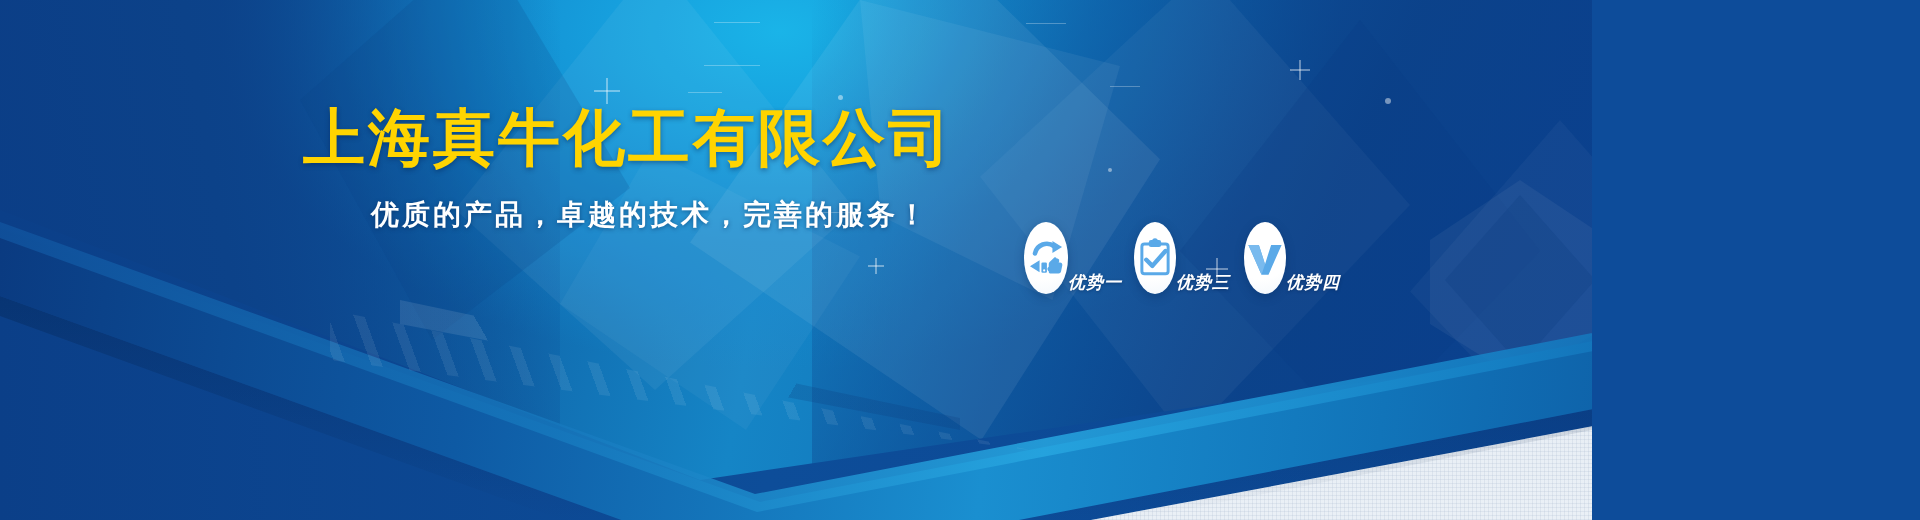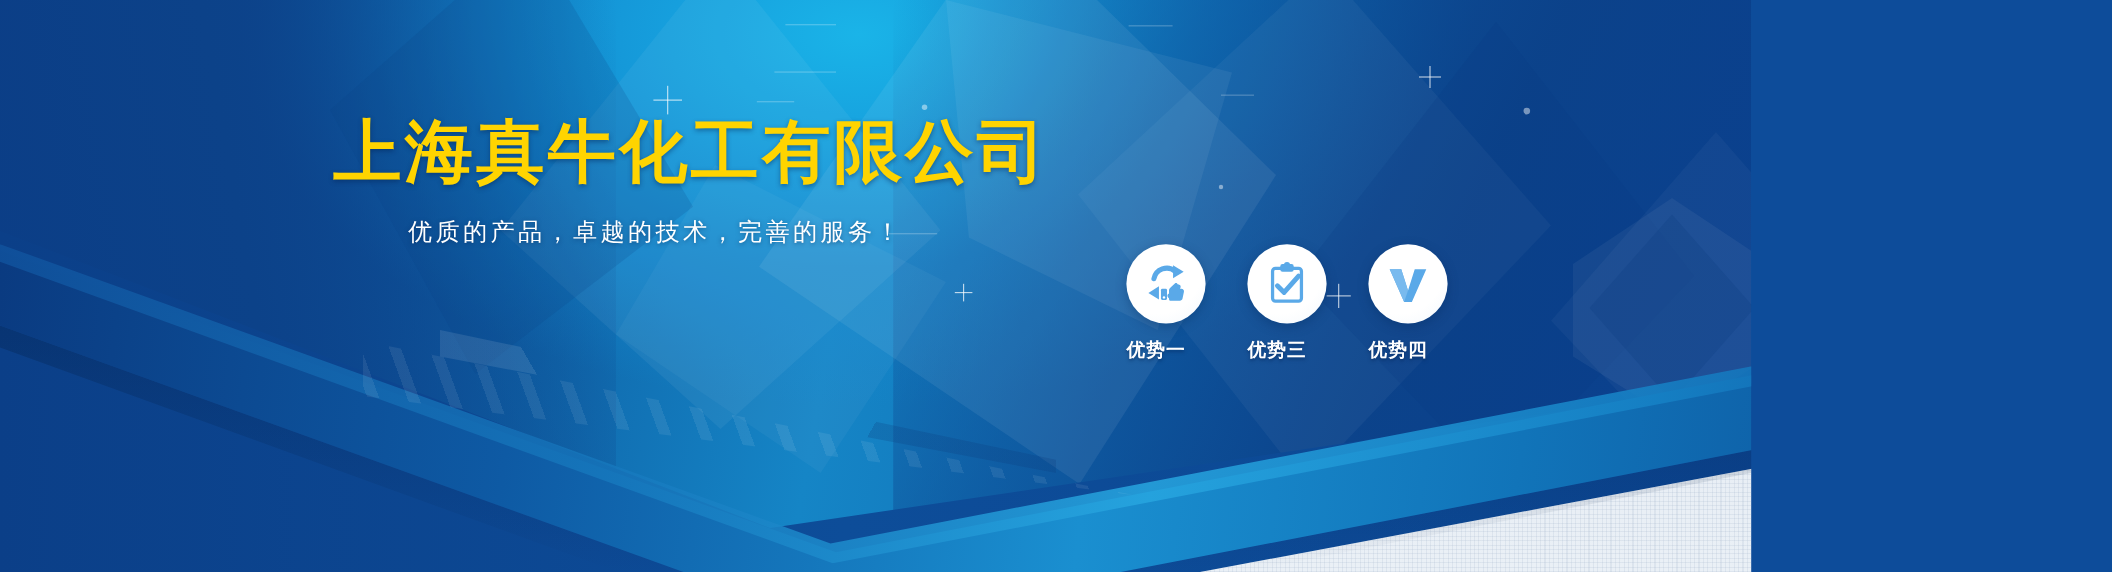--- a/index.html
+++ b/index.html
@@ -121,29 +121,29 @@
   
   .title{
     position:absolute;left:303px;top:96px;
     font-size:62px;font-weight:bold;letter-spacing:3px;
     color:#ffd400;
     text-shadow:0 2px 5px rgba(0,32,80,.45);
     white-space:nowrap;
   }
   .subtitle{
     position:absolute;left:371px;top:196px;
-    font-size:22px;font-weight:normal;letter-spacing:3px;
+    font-size:28px;font-weight:bold;letter-spacing:3px;
     color:#ffffff;
     text-shadow:0 1px 4px rgba(0,32,80,.5);
     white-space:nowrap;
   }
 
   
   .adv-row{position:absolute;left:1024px;top:222px;display:flex;gap:38px;}
-  .adv{width:72px;display:flex;flex-direction:column;align-items:flex-start;}
+  .adv{width:72px;display:flex;flex-direction:row;align-items:flex-end;font-style:italic;}
   .adv-circle{
     width:72px;height:72px;border-radius:50%;
     background:radial-gradient(circle at 38% 30%,#ffffff 0%,#ffffff 62%,#f2f7fc 100%);
     box-shadow:0 3px 10px rgba(3,40,90,.35);
     display:flex;align-items:center;justify-content:center;
   }
   .adv-circle svg{display:block;}
   .adv-label{
     margin-top:13px;font-size:17px;font-weight:bold;color:#ffffff;
     letter-spacing:1px;white-space:nowrap;

